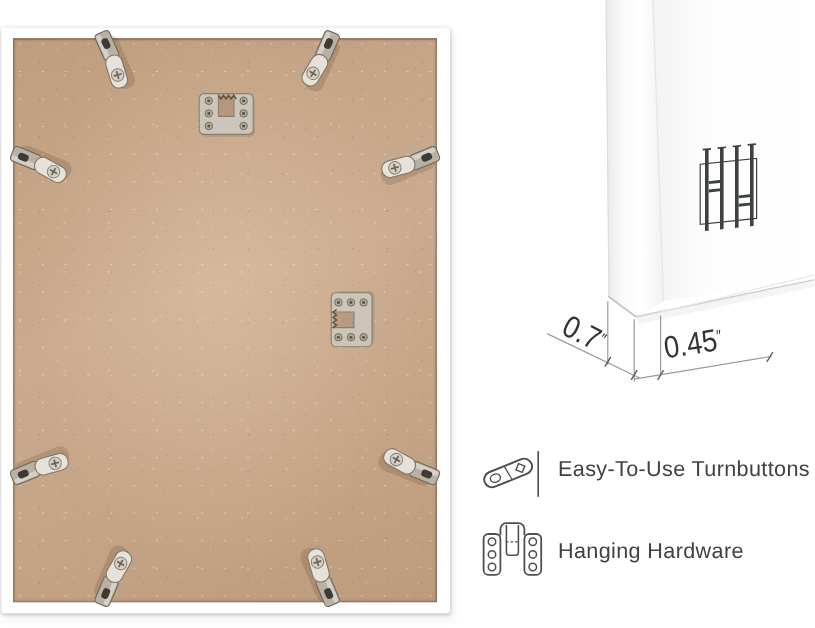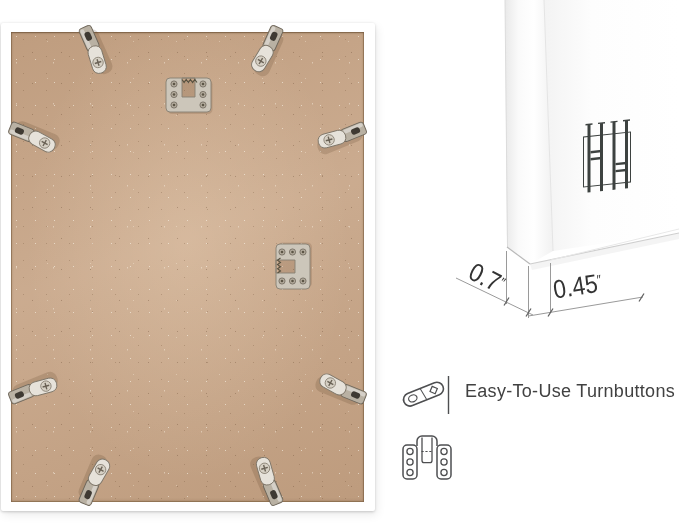--- a/index.html
+++ b/index.html
@@ -196,14 +196,15 @@
   </svg>
 
   <div class="dim dim-depth">
     <span>0.7</span><span class="unit">″</span>
   </div>
   <div class="dim dim-face">
     <span>0.45</span><span class="unit">″</span>
   </div>
 
   <div class="feature-label row1">Easy-To-Use Turnbuttons</div>
+  <div class="feature-label row2">Hanging Hardware</div>
 
 </div>
 
 </body></html>

